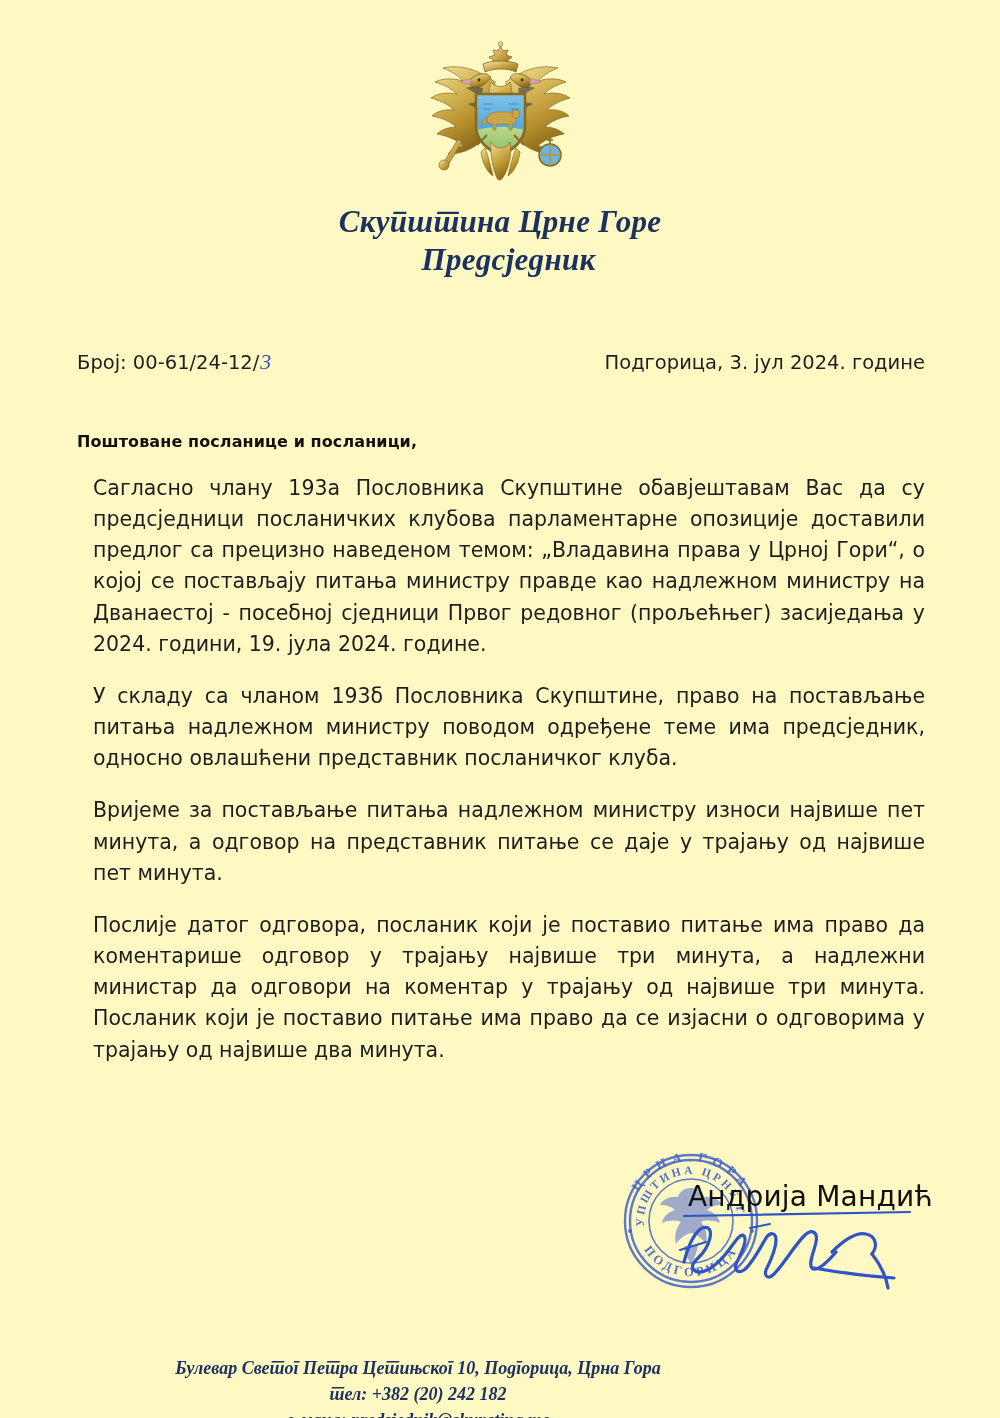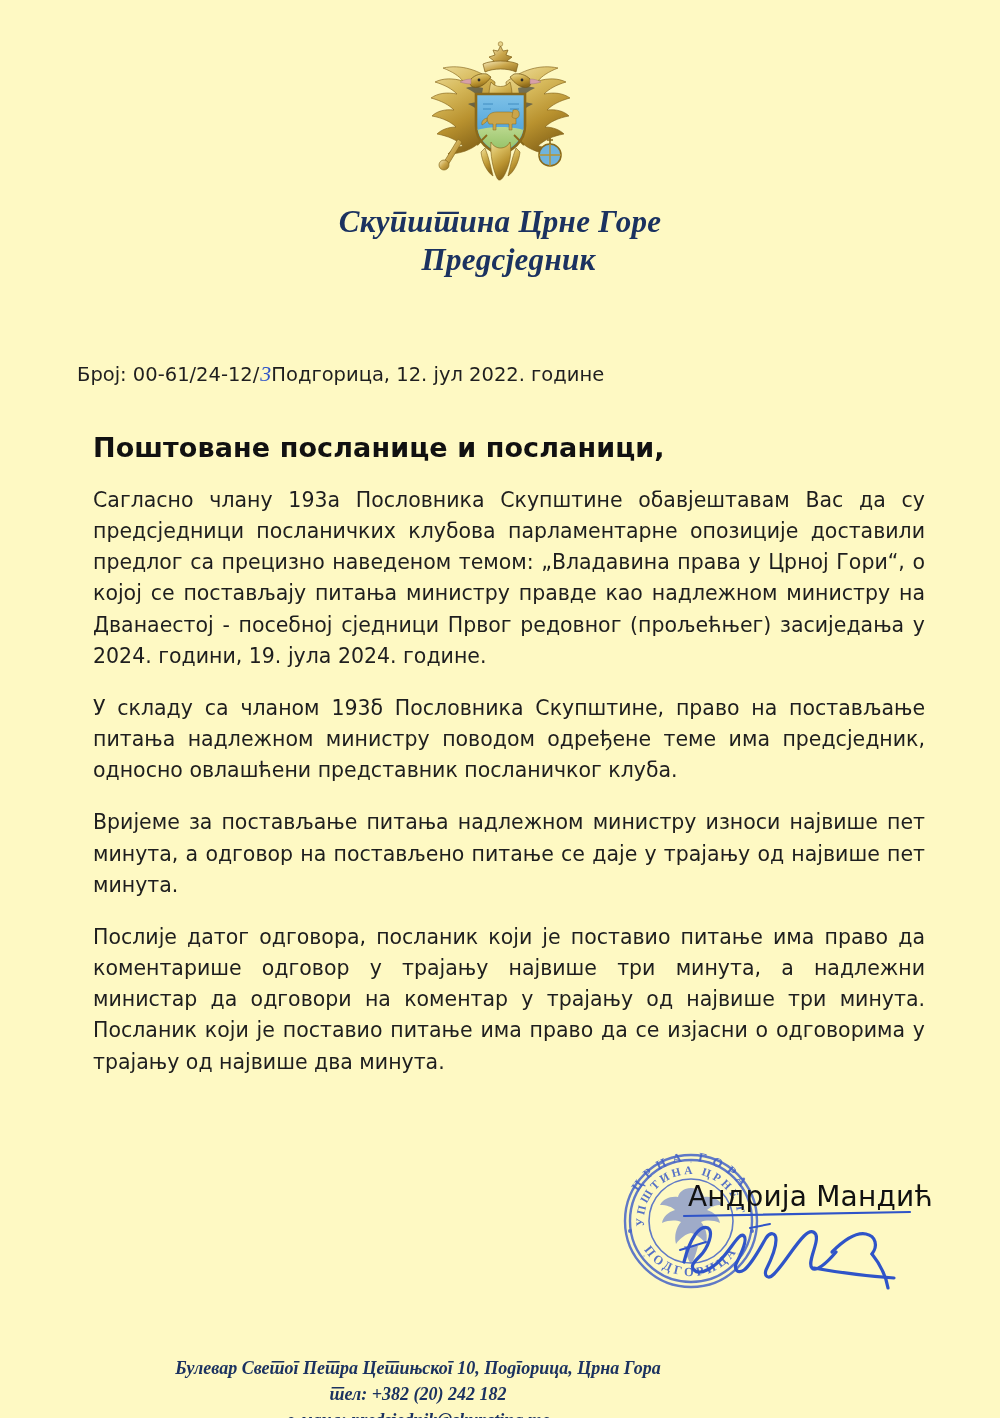--- a/index.html
+++ b/index.html
@@ -52,24 +52,25 @@
     font-style: italic;
     line-height: 1.22;
     letter-spacing: 0.3px;
   }
   .letterhead .line1 { font-size: 31px; display: block; }
   .letterhead .line2 { font-size: 31px; display: block; margin-left: 17px; }
 
   
   .meta-row {
     position: absolute;
-    top: 361px;
+    top: 349px;
     left: 77px;
     width: 848px;
     display: flex;
+    justify-content: space-between;
     align-items: baseline;
     font-size: 19.5px;
     color: #1f1f1f;
     font-family: "DejaVu Sans", sans-serif;
   }
   .ref-number { white-space: nowrap; }
   .ref-handwritten {
     color: #2f54c8;
     font-family: "Liberation Serif", serif;
     font-size: 22px;
@@ -79,24 +80,24 @@
   .place-date { white-space: nowrap; }
 
   
   .body-block {
     position: absolute;
     top: 432px;
     left: 77px;
     width: 848px;
   }
   .salutation {
-    font-size: 27px;
+    font-size: 16px;
     font-weight: bold;
     color: #111111;
-    margin: 0 0 22px 16px;
+    margin: 0 0 22px 0;
     letter-spacing: 0.1px;
   }
   .para {
     font-size: 20.5px;
     line-height: 1.52;
     text-align: justify;
     text-justify: inter-word;
     margin: 0 0 21px 16px;
     color: #1e1e1e;
     hyphens: none;
@@ -271,28 +272,28 @@
 
   <div class="letterhead">
     <span class="line1">Скупштина Црне Горе</span>
     <span class="line2">Предсједник</span>
   </div>
 
   <div class="meta-row">
     <div class="ref-number">
       <span>Број: 00-61/24-12/</span><span class="ref-handwritten">3</span>
     </div>
-    <div class="place-date">Подгорица, 12. јул 2022. године</div>
+    <div class="place-date">Подгорица, 3. јул 2024. године</div>
   </div>
 
   <div class="body-block">
     <p class="salutation">Поштоване посланице и посланици,</p>
     <p class="para">Сагласно члану 193а Пословника Скупштине обавјештавам Вас да су предсједници посланичких клубова парламентарне опозиције доставили предлог са прецизно наведеном темом: „Владавина права у Црној Гори“, о којој се постављају питања министру правде као надлежном министру на Дванаестој - посебној сједници Првог редовног (прољећњег) засиједања у 2024. години, 19. јула 2024. године.</p>
     <p class="para">У складу са чланом 193б Пословника Скупштине, право на постављање питања надлежном министру поводом одређене теме има предсједник, односно овлашћени представник посланичког клуба.</p>
-    <p class="para">Вријеме за постављање питања надлежном министру износи највише пет минута, а одговор на постављено питање се даје у трајању од највише пет минута.</p>
+    <p class="para">Вријеме за постављање питања надлежном министру износи највише пет минута, а одговор на представник питање се даје у трајању од највише пет минута.</p>
     <p class="para">Послије датог одговора, посланик који је поставио питање има право да коментарише одговор у трајању највише три минута, а надлежни министар да одговори на коментар у трајању од највише три минута. Посланик који је поставио питање има право да се изјасни о одговорима у трајању од највише два минута.</p>
   </div>
 
   <div class="sign-area">
 
     <svg class="stamp" viewBox="0 0 170 170" aria-hidden="true">
       <defs>
         <path id="arcTop" d="M 25 85 A 60 60 0 0 1 145 85"></path>
         <path id="arcBottom" d="M 30 85 A 55 55 0 0 0 140 85"></path>
         <path id="arcInnerTop" d="M 38 85 A 47 47 0 0 1 132 85"></path>

